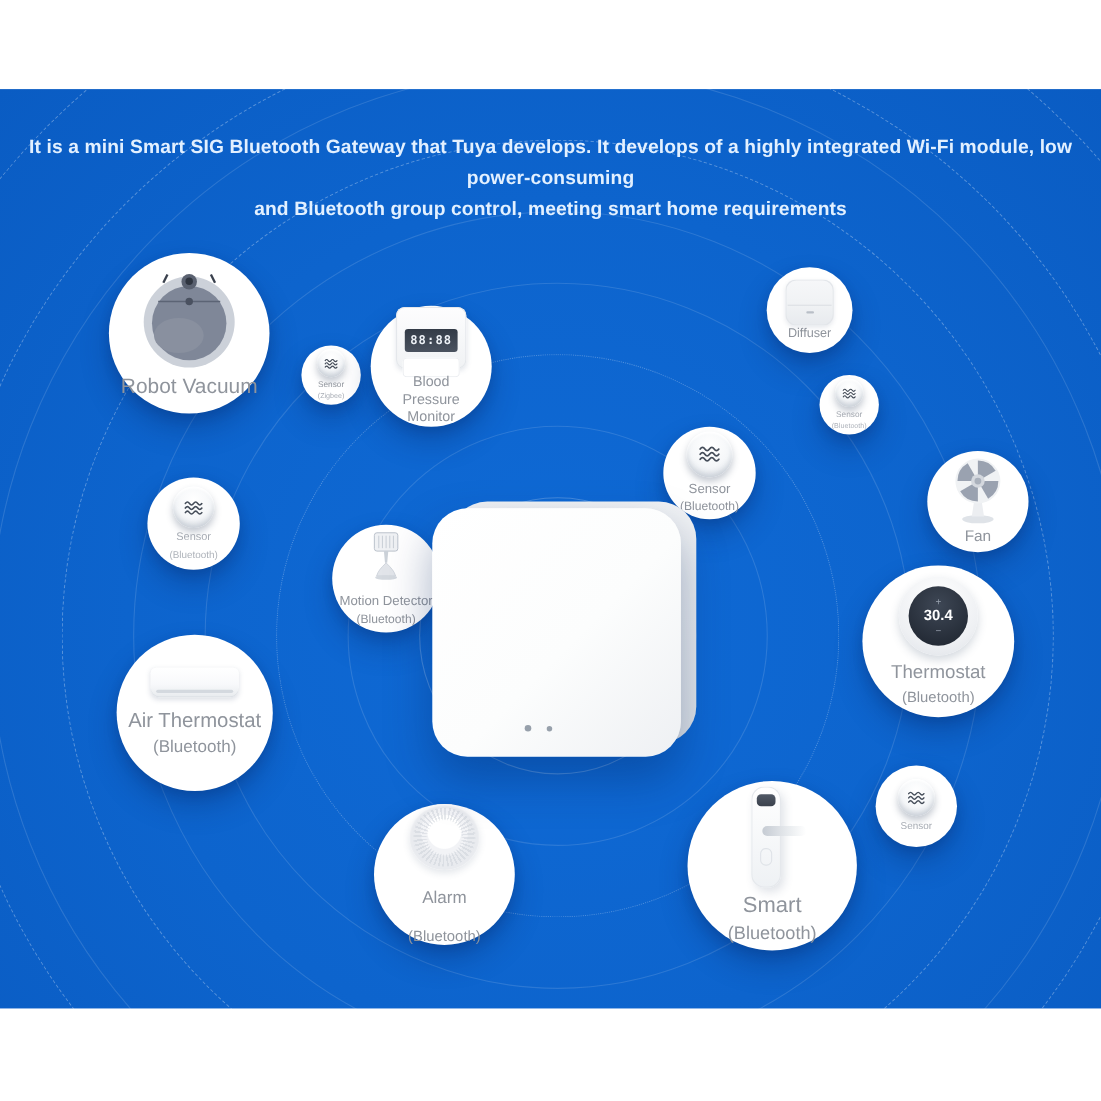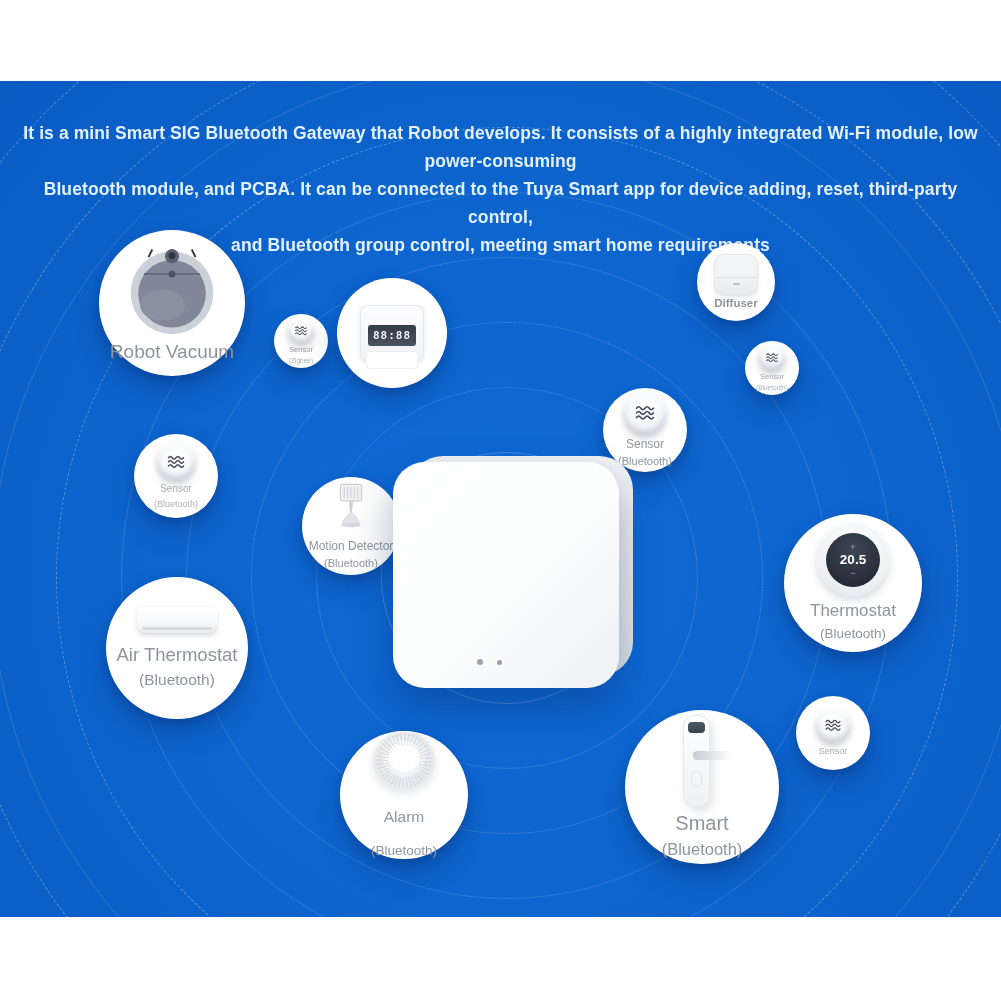--- a/index.html
+++ b/index.html
@@ -45,21 +45,21 @@
   .lbl{line-height:1.25;}
   .sub{line-height:1.2;}
 
   .dev-robot{left:99px;top:230px;width:146px;height:146px;gap:3px;}
   .dev-robot .lbl{font-size:19px;}
   .dev-zigbee{left:274px;top:314px;width:54px;height:54px;gap:2px;}
   .dev-zigbee .lbl{font-size:7.5px;}
   .dev-zigbee .sub{font-size:6.5px;color:#a9aeb6;}
   .dev-bp{left:337px;top:278px;width:110px;height:110px;gap:4px;}
   .dev-bp .lbl{font-size:13px;width:88px;}
-  .dev-diffuser{left:697px;top:243px;width:78px;height:78px;gap:0;font-weight:bold;}
+  .dev-diffuser{left:697px;top:243px;width:78px;height:78px;gap:0;}
   .dev-diffuser .lbl{font-size:11.5px;}
   .dev-sbt-tr{left:745px;top:341px;width:54px;height:54px;gap:2px;}
   .dev-sbt-tr .lbl{font-size:7.5px;color:#a2a7af;}
   .dev-sbt-tr .sub{font-size:6.5px;color:#aeb3bb;}
   .dev-fan{left:843px;top:410px;width:92px;height:92px;gap:2px;}
   .dev-fan .lbl{font-size:14px;}
   .dev-sbt-mid{left:603px;top:388px;width:84px;height:84px;gap:3px;}
   .dev-sbt-mid .lbl{font-size:12px;}
   .dev-sbt-mid .sub{font-size:11px;}
   .dev-sbt-left{left:134px;top:434px;width:84px;height:84px;gap:3px;}
@@ -189,22 +189,21 @@
       <i class="ring r4"></i>
       <i class="ring r5"></i>
       <i class="ring dashed r6"></i>
       <i class="ring r7"></i>
       <i class="ring dashed r8"></i>
       <i class="ring dashed r9"></i>
     </div>
   </div>
 
   <div class="intro">
-    <p>It is a mini Smart SIG Bluetooth Gateway that Robot develops. It consists of a highly integrated Wi-Fi module, low power-consuming</p>
-    <p>Bluetooth module, and PCBA. It can be connected to the Tuya Smart app for device adding, reset, third-party control,</p>
+    <p>It is a mini Smart SIG Bluetooth Gateway that Tuya develops. It develops of a highly integrated Wi-Fi module, low power-consuming</p>
     <p>and Bluetooth group control, meeting smart home requirements</p>
   </div>
 
   <div class="dev dev-robot">
     <svg class="robot-svg" viewBox="0 0 100 100">
       <line x1="29" y1="7" x2="25" y2="15" stroke="#3a414d" stroke-width="2.2"></line>
       <line x1="71" y1="7" x2="75" y2="15" stroke="#3a414d" stroke-width="2.2"></line>
       <circle cx="50" cy="53" r="44" fill="#ccd1d9"></circle>
       <circle cx="50" cy="54" r="36" fill="#7f8798"></circle>
       <ellipse cx="40" cy="66" rx="24" ry="17" fill="#89909f"></ellipse>
@@ -224,40 +223,57 @@
       </div>
     <div class="lbl">Sensor</div>
     <div class="sub">(Zigbee)</div>
   </div>
 
   <div class="dev dev-bp">
     <div class="bp-art">
       <div class="bp-screen">88:88</div>
       <div class="bp-flap"></div>
     </div>
+    <div class="lbl">Blood Pressure Monitor</div>
   </div>
 
   <div class="dev dev-diffuser">
     <div class="dif-art">
       <div class="dif-line"></div>
       <div class="dif-mark"></div>
     </div>
     <div class="lbl">Diffuser</div>
   </div>
 
   <div class="dev dev-sbt-tr">
     <div class="btn3d b26">
         <svg>
           <use href="#wave"></use>
         </svg>
       </div>
     <div class="lbl">Sensor</div>
     <div class="sub">(Bluetooth)</div>
   </div>
 
+  <div class="dev dev-fan">
+    <svg class="fan-svg" viewBox="0 0 90 100">
+      <ellipse cx="45" cy="92" rx="23" ry="6" fill="#dfe3e8"></ellipse>
+      <path d="M40 62 h10 l4 26 h-18 z" fill="#eceef1"></path>
+      <circle cx="45" cy="36" r="33" fill="#f0f2f4"></circle>
+      <g fill="#9aa2b0">
+        <path d="M45 36 L45 6 A30 30 0 0 1 71 21 Z"></path>
+        <path d="M45 36 L75 36 A30 30 0 0 1 60 62 Z"></path>
+        <path d="M45 36 L45 66 A30 30 0 0 1 19 51 Z"></path>
+        <path d="M45 36 L15 36 A30 30 0 0 1 30 10 Z"></path>
+      </g>
+      <circle cx="45" cy="36" r="10" fill="#d4d8de"></circle>
+      <circle cx="45" cy="36" r="5" fill="#aab1bc"></circle>
+    </svg>
+    <div class="lbl">Fan</div>
+  </div>
 
   <div class="dev dev-sbt-mid">
     <div class="btn3d b42">
         <svg>
           <use href="#wave"></use>
         </svg>
       </div>
     <div class="lbl">Sensor</div>
     <div class="sub">(Bluetooth)</div>
   </div>
@@ -287,21 +303,21 @@
       <ellipse cx="30" cy="64" rx="15" ry="3.2" fill="#d4d9df"></ellipse>
     </svg>
     <div class="lbl">Motion Detector</div>
     <div class="sub">(Bluetooth)</div>
   </div>
 
   <div class="dev dev-thermo">
     <div class="th-art">
       <div class="th-disc">
         <span class="th-plus">+</span>
-        <span class="th-val">20.5</span>
+        <span class="th-val">30.4</span>
         <span class="th-minus">−</span>
       </div>
     </div>
     <div class="lbl">Thermostat</div>
     <div class="sub">(Bluetooth)</div>
   </div>
 
   <div class="dev dev-ac">
     <div class="ac-art">
       <div class="ac-vent"></div>

